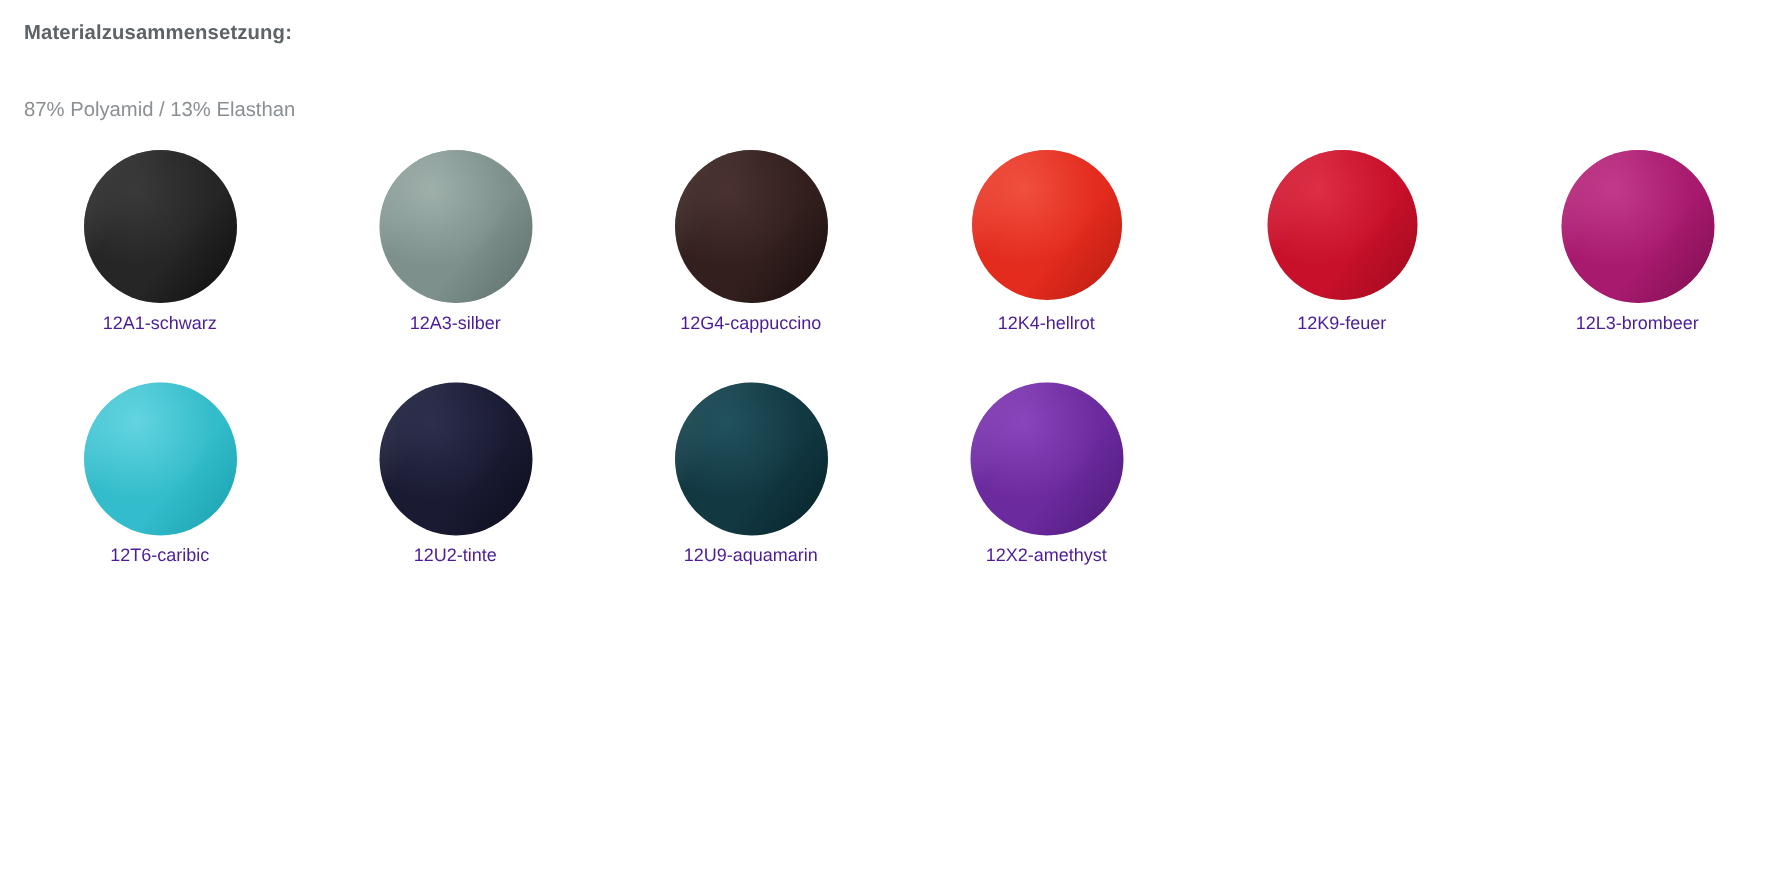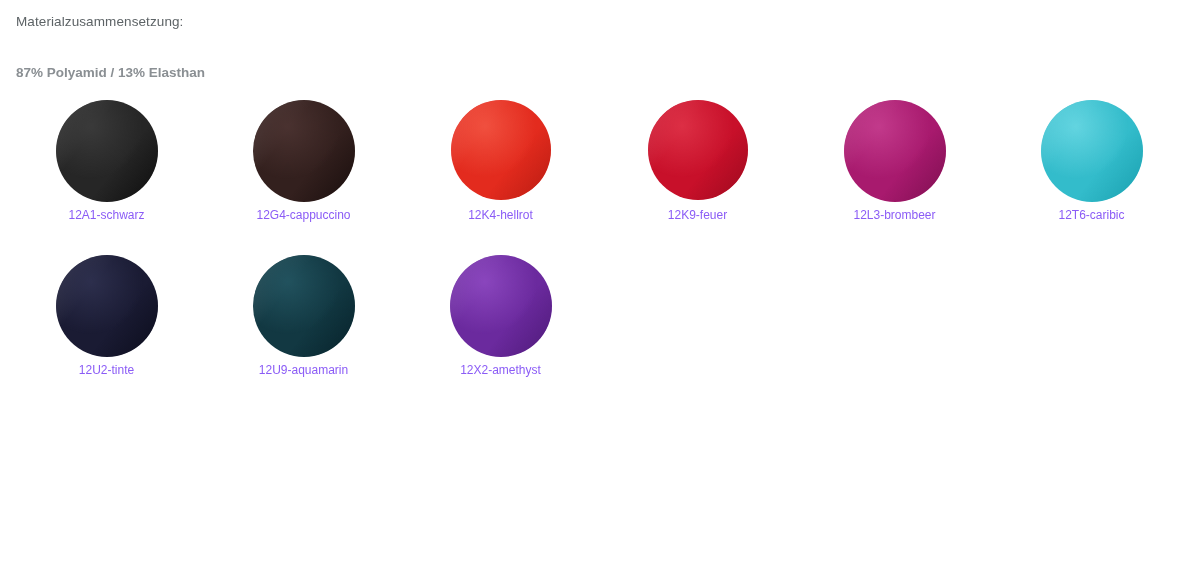--- a/index.html
+++ b/index.html
@@ -22,30 +22,30 @@
     box-sizing: border-box;
     padding: 0;
   }
 
   .material-block {
     padding: 13px 0 0 16px;
   }
 
   .material-heading {
     font-size: 13.5px;
-    font-weight: normal;
+    font-weight: bold;
     color: #5d6366;
     letter-spacing: 0.1px;
     margin: 0;
     line-height: 18px;
   }
 
   .material-value {
     font-size: 13.5px;
-    font-weight: bold;
+    font-weight: normal;
     color: #8a8f93;
     margin: 0;
     padding-top: 33px;
     line-height: 18px;
   }
 
   .swatch-grid {
     display: grid;
     grid-template-columns: repeat(6, 197px);
     padding: 0 0 0 8px;
@@ -82,21 +82,21 @@
   }
 
   .swatch-disc .sheen {
     position: absolute;
     inset: 0;
     border-radius: 50%;
   }
 
   .swatch-label {
     font-size: 12px;
-    color: #8b5cf6;
+    color: #4c1d95;
     text-align: center;
     line-height: 14px;
     white-space: nowrap;
   }
 </style>
 </head>
 <body>
 
 <div class="page">
 
@@ -106,20 +106,28 @@
   </div>
 
   <div class="swatch-grid">
       <div class="swatch-cell swatch-row-h">
         <div class="swatch-disc-wrap">
           <div class="swatch-disc" style="width: 102px; height: 102px; background: rgb(38, 38, 38);">
             <div class="sheen" style="background: radial-gradient(circle at 34% 26%, rgb(58, 58, 58) 0%, rgba(255, 255, 255, 0) 52%), linear-gradient(128deg, rgba(255, 255, 255, 0.18) 0%, rgba(255, 255, 255, 0) 34%, rgba(0, 0, 0, 0) 62%, rgb(13, 13, 13) 100%);"></div>
           </div>
         </div>
         <div class="swatch-label">12A1-schwarz</div>
+      </div>
+      <div class="swatch-cell swatch-row-h">
+        <div class="swatch-disc-wrap">
+          <div class="swatch-disc" style="width: 102px; height: 102px; background: rgb(125, 144, 140);">
+            <div class="sheen" style="background: radial-gradient(circle at 34% 26%, rgb(159, 176, 171) 0%, rgba(255, 255, 255, 0) 52%), linear-gradient(128deg, rgba(255, 255, 255, 0.18) 0%, rgba(255, 255, 255, 0) 34%, rgba(0, 0, 0, 0) 62%, rgb(92, 110, 107) 100%);"></div>
+          </div>
+        </div>
+        <div class="swatch-label">12A3-silber</div>
       </div>
       <div class="swatch-cell swatch-row-h">
         <div class="swatch-disc-wrap">
           <div class="swatch-disc" style="width: 102px; height: 102px; background: rgb(51, 32, 30);">
             <div class="sheen" style="background: radial-gradient(circle at 34% 26%, rgb(74, 50, 48) 0%, rgba(255, 255, 255, 0) 52%), linear-gradient(128deg, rgba(255, 255, 255, 0.18) 0%, rgba(255, 255, 255, 0) 34%, rgba(0, 0, 0, 0) 62%, rgb(25, 14, 13) 100%);"></div>
           </div>
         </div>
         <div class="swatch-label">12G4-cappuccino</div>
       </div>
       <div class="swatch-cell swatch-row-h">

